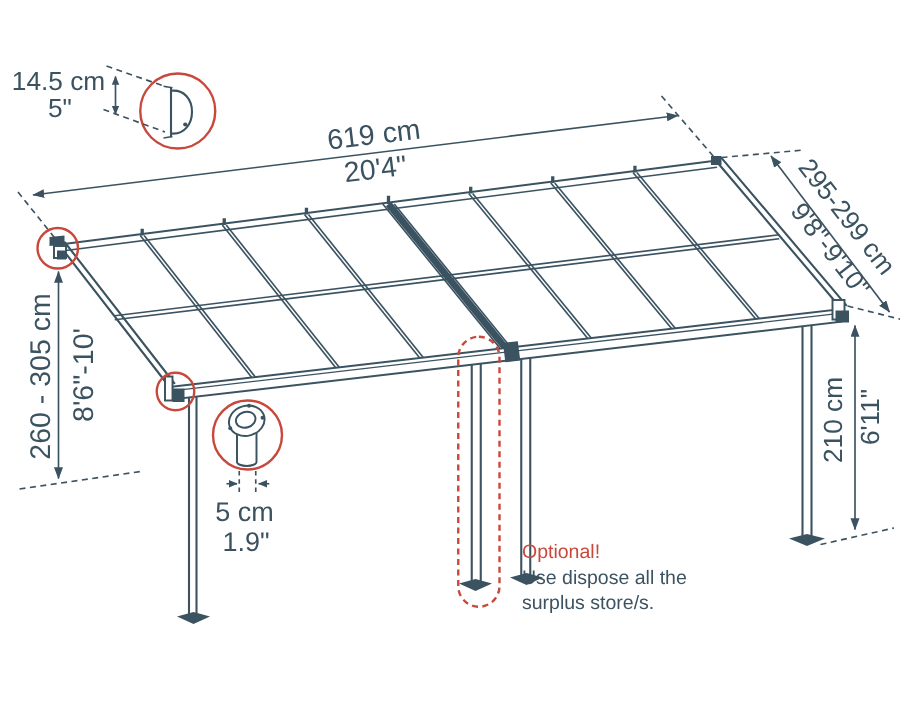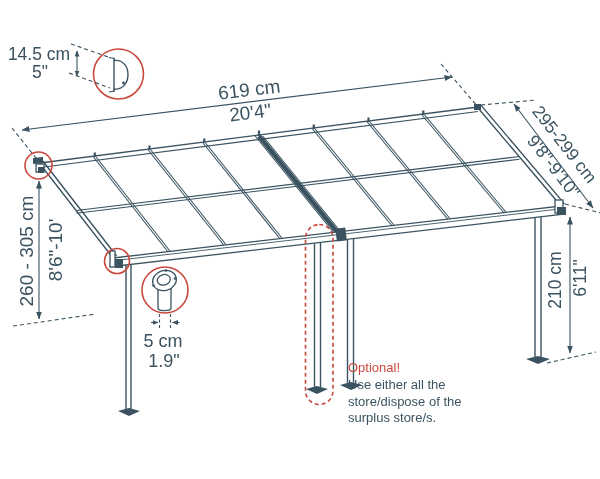--- a/index.html
+++ b/index.html
@@ -205,17 +205,16 @@
     <text class="txt f18" text-anchor="middle" x="163" y="347">5 cm</text>
     <text class="txt f18" text-anchor="middle" x="164" y="367">1.9"</text>
   </g>
 
   <circle cx="38.5" cy="165.5" r="13.5" class="red"></circle>
   <circle cx="117" cy="261" r="12.5" class="red"></circle>
 </svg>
 
   <div class="note">
     <div class="title">Optional!</div>
-    <div>Use either all the</div>
-    <div>store/dispose of the</div>
+    <div>Use dispose all the</div>
     <div>surplus store/s.</div>
   </div>
 </div>
 
 </body></html>

